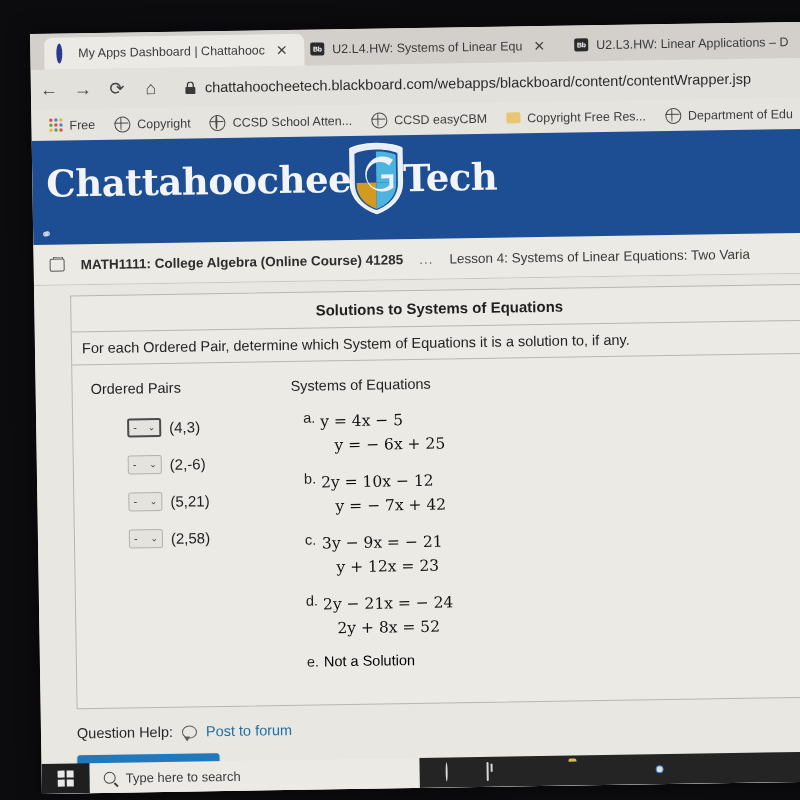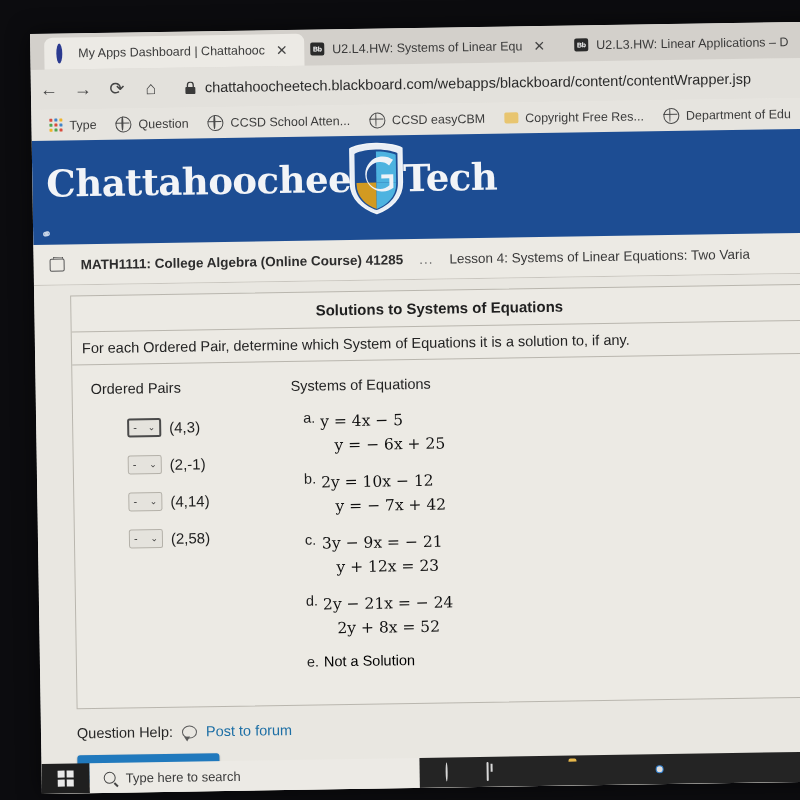--- a/index.html
+++ b/index.html
@@ -206,25 +206,25 @@
         <i style="background:#d94b3d"></i>
             <i style="background:#4285c8"></i>
             <i style="background:#f0b429"></i>
         <i style="background:#4fa34f"></i>
             <i style="background:#d94b3d"></i>
             <i style="background:#4285c8"></i>
         <i style="background:#f0b429"></i>
             <i style="background:#4fa34f"></i>
             <i style="background:#d94b3d"></i>
       </span>
-      <span>Type</span>
+      <span>Free</span>
     </div>
     <div class="bm">
       <span class="globe"></span>
-      <span>Question</span>
+      <span>Copyright</span>
     </div>
     <div class="bm">
       <span class="globe"></span>
       <span>CCSD School Atten...</span>
     </div>
     <div class="bm">
       <span class="globe"></span>
       <span>CCSD easyCBM</span>
     </div>
     <div class="bm">
@@ -278,29 +278,29 @@
               <span class="chev">⌄</span>
             </div>
             <span class="pairtxt">(4,3)</span>
           </div>
 
           <div class="pairrow">
             <div class="ddl">
               <span class="dash">-</span>
               <span class="chev">⌄</span>
             </div>
-            <span class="pairtxt">(2,-1)</span>
+            <span class="pairtxt">(2,-6)</span>
           </div>
 
           <div class="pairrow">
             <div class="ddl">
               <span class="dash">-</span>
               <span class="chev">⌄</span>
             </div>
-            <span class="pairtxt">(4,14)</span>
+            <span class="pairtxt">(5,21)</span>
           </div>
 
           <div class="pairrow">
             <div class="ddl">
               <span class="dash">-</span>
               <span class="chev">⌄</span>
             </div>
             <span class="pairtxt">(2,58)</span>
           </div>
         </div>

